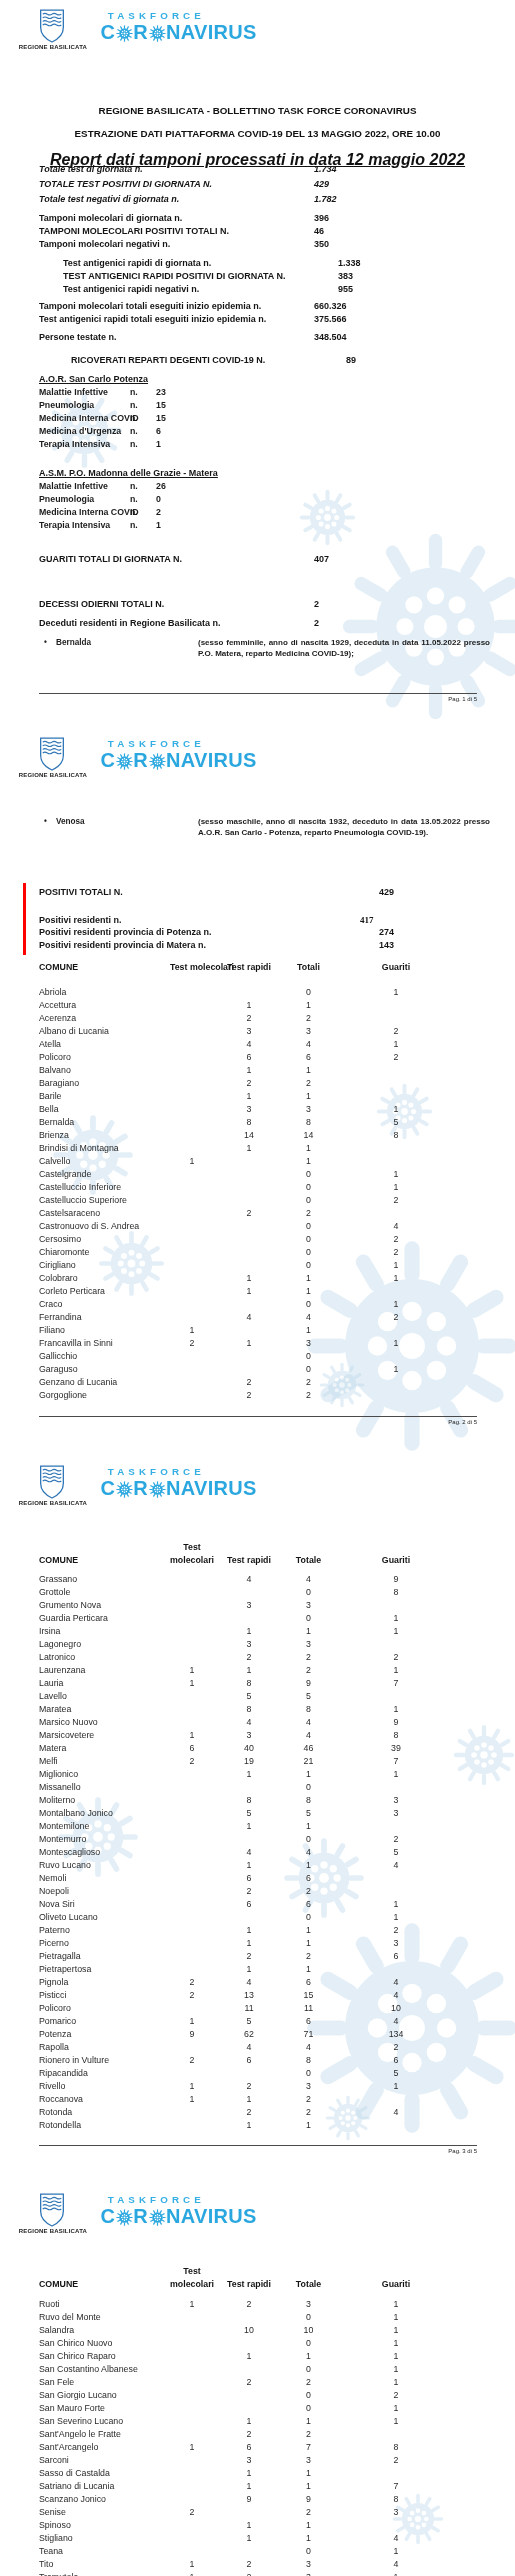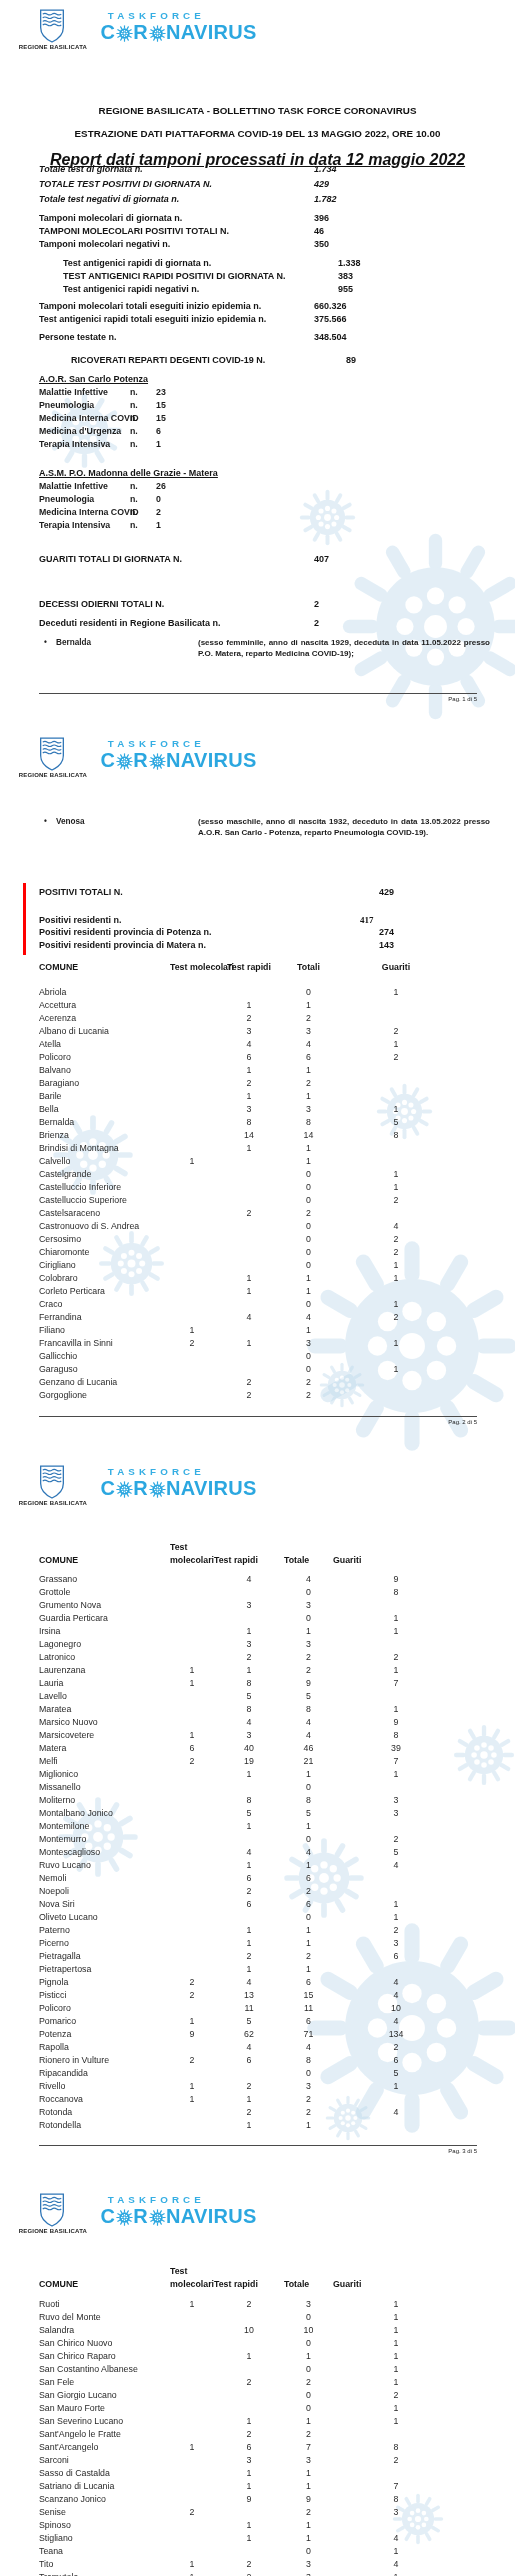--- a/index.html
+++ b/index.html
@@ -35,21 +35,21 @@
   .dnote .town{position:absolute;left:56px;font-weight:700;font-size:8.2px;}
   .dnote .desc{position:absolute;left:198px;width:292px;font-weight:700;font-size:8px;line-height:10.8px;text-align:justify;color:#1c1c1c;}
   
   .ctable{position:absolute;left:39px;width:420px;}
   .crow{display:grid;grid-template-columns:131px 44px 70px 49px 126px;height:13px;align-items:center;font-size:8.8px;color:#2a2a2a;}
   .p34 .crow{height:13px;}
   .crow span{white-space:nowrap;}
   .crow span:nth-child(n+2){text-align:center;}
   .chead{font-weight:700;color:#151515;}
   .chead2{display:grid;grid-template-columns:131px 44px 70px 49px 126px;align-items:end;font-weight:700;font-size:8.8px;color:#151515;height:26px;}
-  .chead2 span{white-space:pre-line;line-height:12.4px;}
+  .chead2 span{text-align:center;white-space:pre-line;line-height:12.4px;}
   .chead2 span:first-child{text-align:left;}
   
   .redbar{position:absolute;left:23px;top:155px;width:2.6px;height:72px;background:#f00;}
   
   .frule{position:absolute;left:39px;width:438px;border-top:0.8px solid #4a4a4a;}
   .fpag{position:absolute;left:39px;width:438px;text-align:right;font-size:6px;color:#222;}
   
   .wm{position:absolute;color:#bdd9ec;opacity:.42;}
   svg.defsonly{position:absolute;width:0;height:0;}
 </style>

